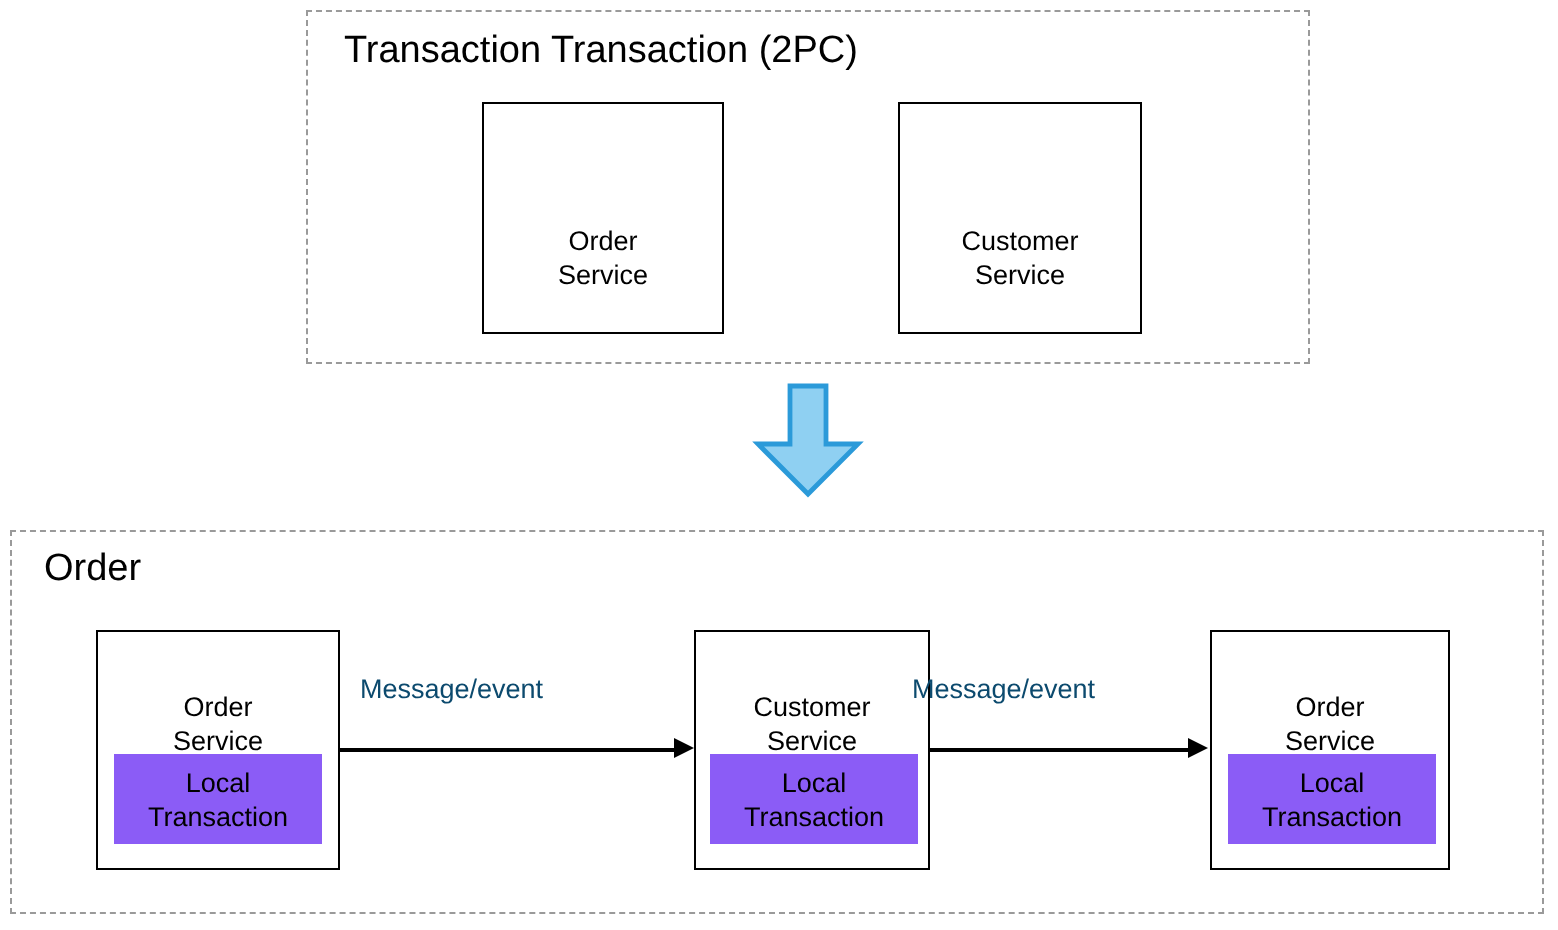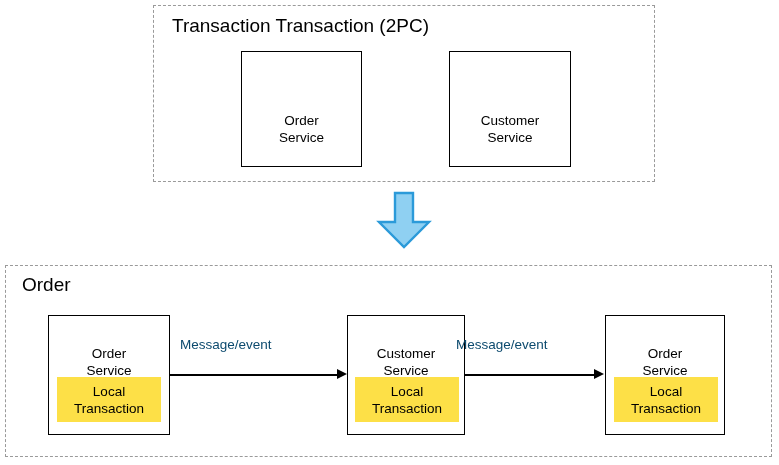--- a/index.html
+++ b/index.html
@@ -47,21 +47,21 @@
     right: 0;
     text-align: center;
     font-size: 13.5px;
     line-height: 17px;
     color: #000000;
     white-space: pre-line;
     margin-top: 19px;
   }
   .local-tx {
     position: absolute;
-    background: #fde047;
+    background: #8b5cf6;
     display: flex;
     align-items: center;
     justify-content: center;
     text-align: center;
     font-size: 13.5px;
     line-height: 17px;
     color: #000000;
     white-space: pre-line;
     box-sizing: border-box;
   }

